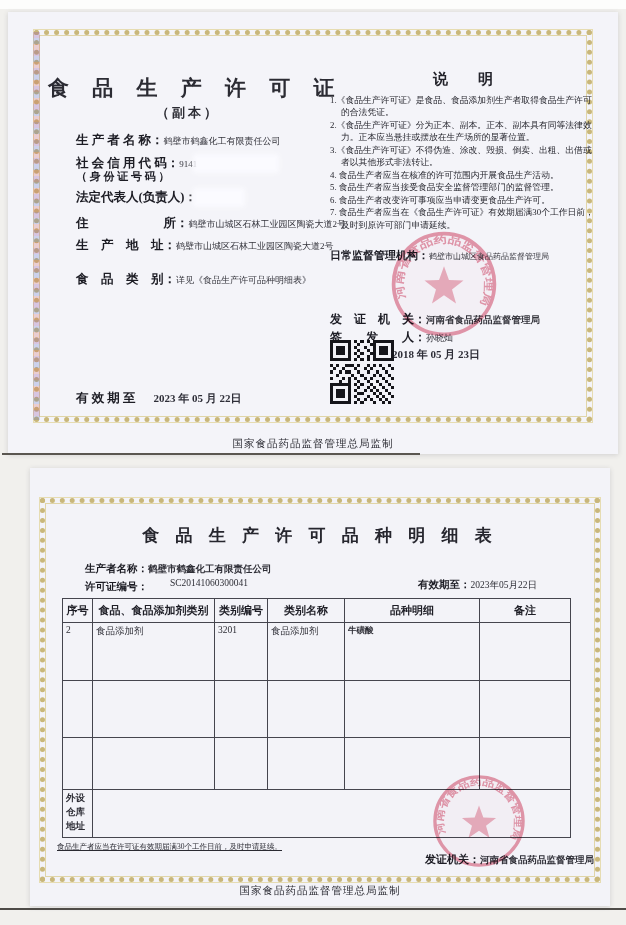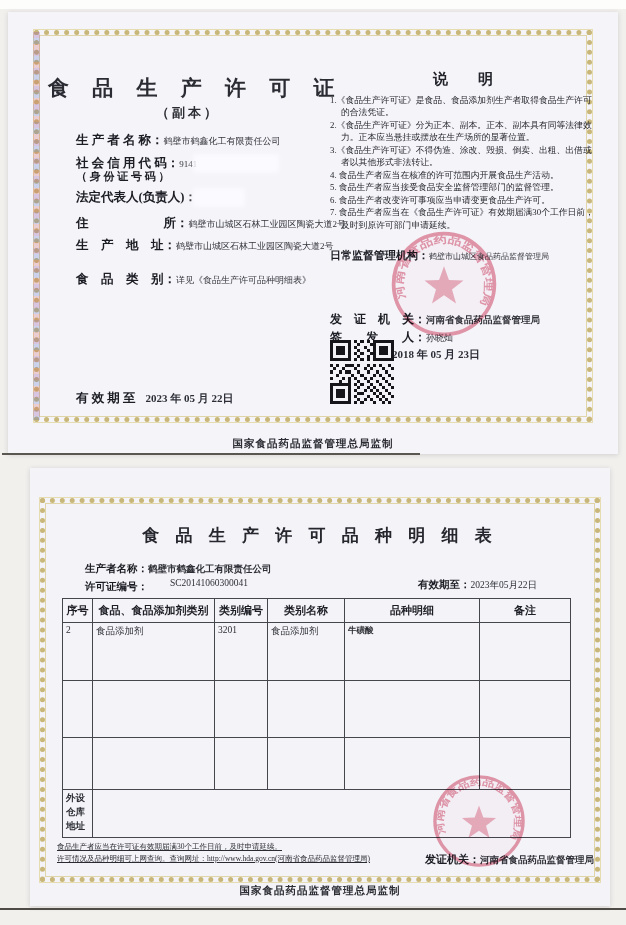--- a/index.html
+++ b/index.html
@@ -20,21 +20,21 @@
   .flabel{font-weight:bold;font-size:12.5px;color:#1c1c24;}
   .flabel-sm{font-weight:bold;font-size:11px;color:#1c1c24;}
   .fvalue{font-size:9px;color:#33333b;}
   .fvalue-md{font-size:11px;font-weight:bold;color:#2e2e38;}
   .notes-head{font-weight:bold;font-size:15px;color:#23232b;}
   .note-item{font-size:8.8px;line-height:1.42;color:#26262e;padding-left:11px;text-indent:-11px;white-space:normal;}
   .rlabel{font-weight:bold;font-size:11px;color:#1c1c24;}
   .rvalue{font-size:9px;color:#33333b;}
   .spaced{letter-spacing:3px;}
   .redact{display:inline-block;background:#fbfbff;box-shadow:0 0 5px 4px #fbfbff;height:11px;vertical-align:middle;}
-  .maker{font-weight:bold;font-size:10.5px;letter-spacing:1px;color:#2c2c34;}
+  .maker{font-weight:normal;font-size:10.5px;letter-spacing:1px;color:#2c2c34;}
   .divider{position:absolute;background:#5a5650;}
   .seal{position:absolute;opacity:.58;mix-blend-mode:multiply;}
   .qr{position:absolute;}
   
   .d-title{font-weight:bold;font-size:17px;letter-spacing:6px;color:#26262e;}
   .dlabel{font-weight:bold;font-size:10.5px;color:#1c1c24;}
   .dvalue{font-size:9.5px;color:#2e2e36;}
   table.detail{border-collapse:collapse;table-layout:fixed;}
   table.detail td,table.detail th{border:1px solid #45454e;padding:2px 3px;vertical-align:top;overflow:hidden;}
   table.detail th{font-size:11px;font-weight:bold;text-align:center;vertical-align:middle;color:#1e1e26;}
@@ -74,21 +74,21 @@
   <div class="abs" style="left:68px;top:223px;">
     <span class="flabel">生　产　地　址：</span><span class="fvalue">鹤壁市山城区石林工业园区陶瓷大道2号</span>
   </div>
 
   <div class="abs" style="left:68px;top:257px;">
     <span class="flabel">食　品　类　别：</span><span class="fvalue">详见《食品生产许可品种明细表》</span>
   </div>
 
   <div class="abs" style="left:68px;top:376px;">
     <span class="flabel">有 效 期 至</span>
-    <span class="fvalue-md" style="margin-left:6px;">2023 年 05 月 22日</span>
+    <span class="fvalue-md" style="margin-left:14px;">2023 年 05 月 22日</span>
   </div>
 
   <div class="abs center notes-head" style="left:330px;top:58px;width:250px;">说　　明</div>
   <div class="abs" style="left:322px;top:82px;width:268px;white-space:normal;">
     <div class="note-item">1.《食品生产许可证》是食品、食品添加剂生产者取得食品生产许可的合法凭证。</div>
     <div class="note-item">2.《食品生产许可证》分为正本、副本。正本、副本具有同等法律效力。正本应当悬挂或摆放在生产场所的显著位置。</div>
     <div class="note-item">3.《食品生产许可证》不得伪造、涂改、毁损、倒卖、出租、出借或者以其他形式非法转让。</div>
     <div class="note-item">4. 食品生产者应当在核准的许可范围内开展食品生产活动。</div>
     <div class="note-item">5. 食品生产者应当接受食品安全监督管理部门的监督管理。</div>
     <div class="note-item">6. 食品生产者改变许可事项应当申请变更食品生产许可。</div>
@@ -299,21 +299,20 @@
     </tr>
     <tr style="height:48px">
       <td class="wh">外设仓库地址</td>
       <td colspan="5"></td>
     </tr>
   </tbody>
     </table>
 
   <div class="abs fnote" style="left:27px;top:373px;width:372px;text-decoration:underline;">
     <div>食品生产者应当在许可证有效期届满30个工作日前，及时申请延续。</div>
-    <div>许可情况及品种明细可上网查询。查询网址：http://www.hda.gov.cn(河南省食品药品监督管理局)</div>
   </div>
 
   <div class="abs" style="left:395px;top:381px;">
     <span class="dlabel" style="font-size:11px;">发证机关：</span><span class="dvalue" style="font-weight:bold;">河南省食品药品监督管理局</span>
   </div>
 
   <svg class="seal" style="left:400px;top:304px;" width="98" height="98" viewBox="0 0 120 120">
     <circle cx="60" cy="60" r="52" fill="#e8809a" opacity="0.07"></circle>
     <circle cx="60" cy="60" r="54" fill="none" stroke="#d9536f" stroke-width="4"></circle>
     <polygon points="60,41 65.3,55.7 80.9,56.2 68.6,65.8 72.9,80.8 60,72 47.1,80.8 51.4,65.8 39.1,56.2 54.7,55.7" fill="#e4798f"></polygon>

